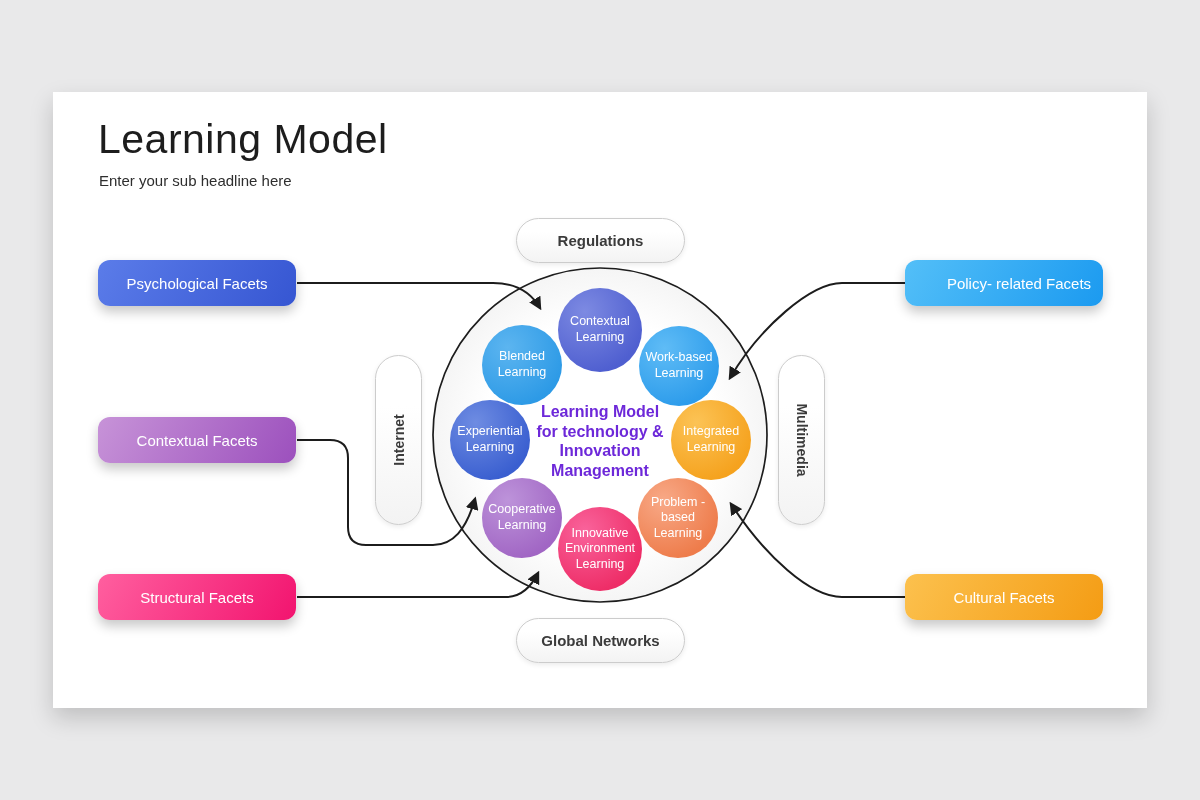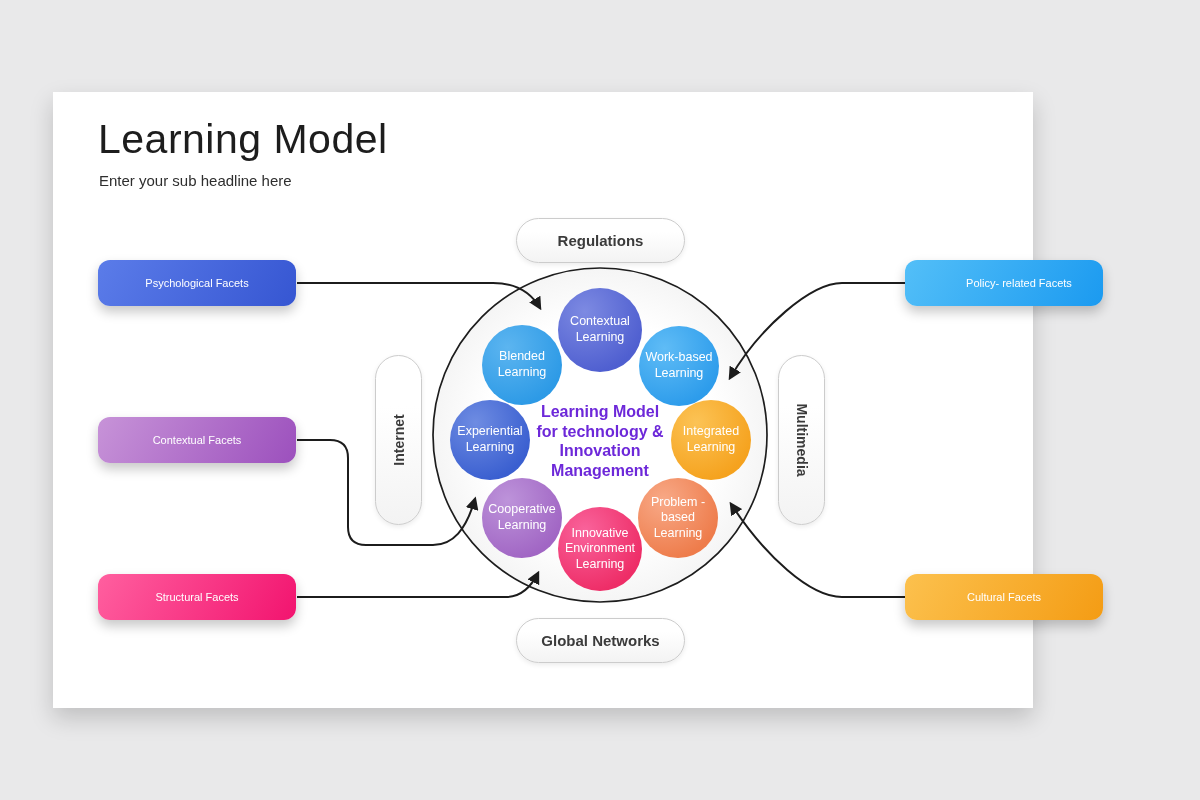--- a/index.html
+++ b/index.html
@@ -1,37 +1,37 @@
 <!DOCTYPE html>
 <html><head>
 <meta charset="utf-8">
 <style>
   * { margin:0; padding:0; box-sizing:border-box; }
   html,body { width:1200px; height:800px; overflow:hidden; }
   body { background:#e9e9ea; font-family:"Liberation Sans", sans-serif; position:relative; }
 
   .slide {
-    position:absolute; left:53px; top:92px; width:980px; height:616px;
+    position:absolute; left:53px; top:92px; width:1094px; height:616px;
     background:#ffffff; box-shadow:0 10px 22px rgba(0,0,0,0.18);
   }
 
   .title {
     position:absolute; left:45px; top:24px;
     font-size:41px; color:#1d1d1d; letter-spacing:0.5px; font-weight:400;
   }
   .subtitle {
     position:absolute; left:46px; top:80px;
     font-size:15px; color:#2e2e2e;
   }
 
   
   .facet {
     position:absolute; width:198px; height:46px; border-radius:12px;
     display:flex; align-items:center; justify-content:center;
-    color:#ffffff; font-size:11px;
+    color:#ffffff; font-size:15px;
     box-shadow:0 6px 12px rgba(0,0,0,0.22);
     z-index:2;
   }
   .f-psych   { left:45px;  top:168px; }
   .f-context { left:45px;  top:325px; }
   .f-struct  { left:45px;  top:482px; }
   .f-policy  { left:852px; top:168px;padding-left:30px; }
   .f-cultural{ left:852px; top:482px;text-align:center; }
 
   

